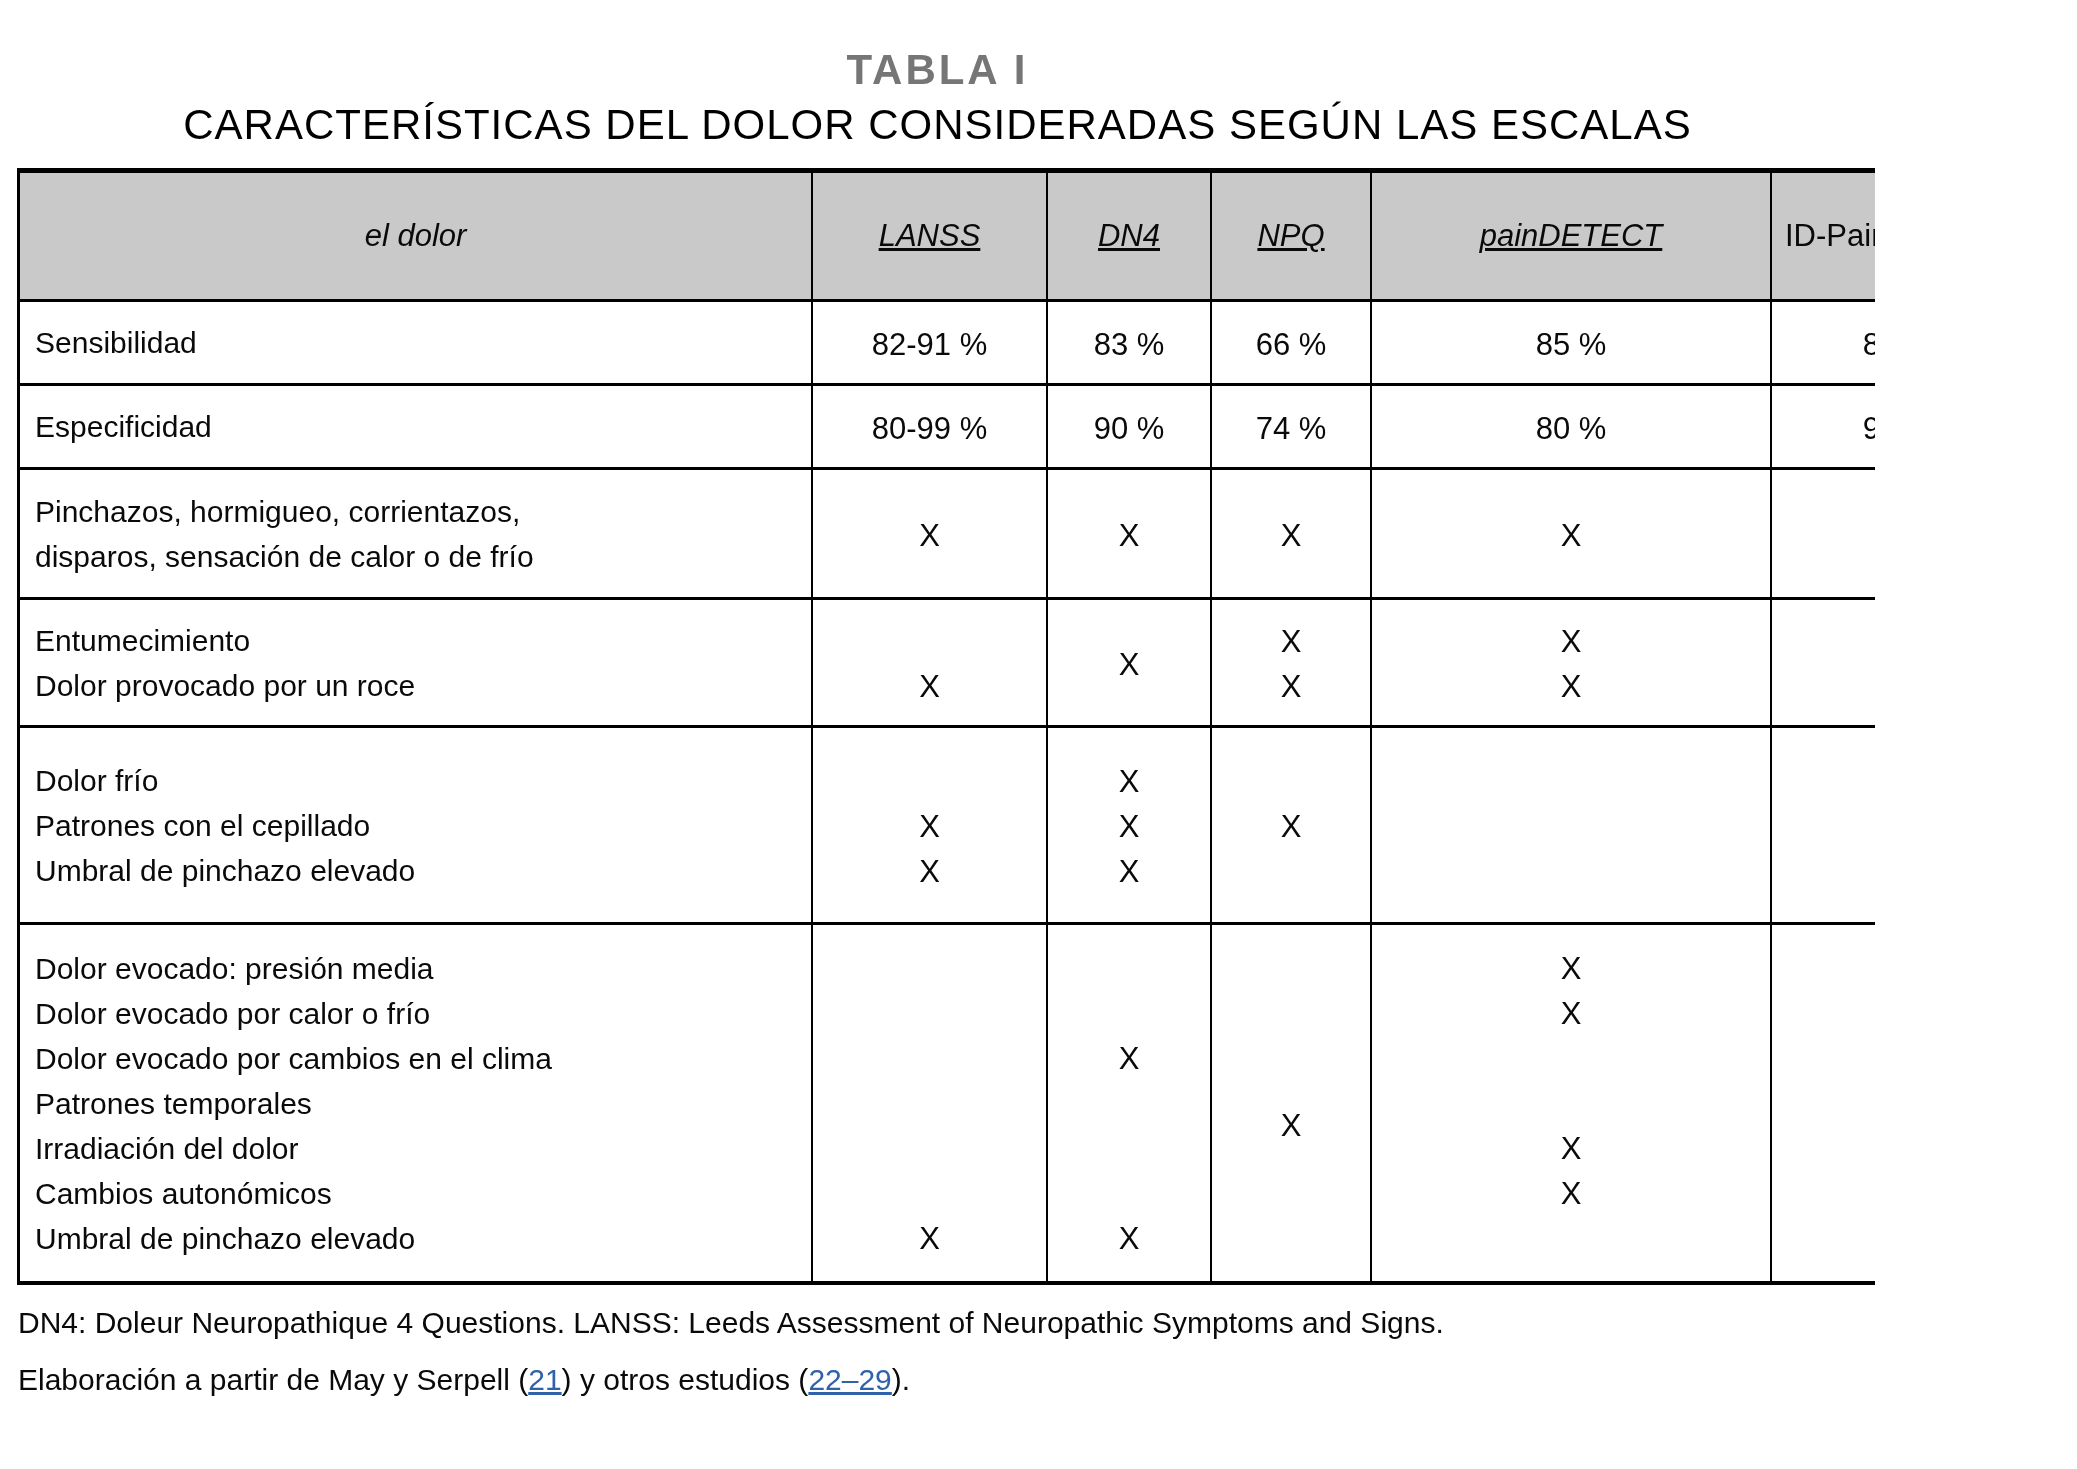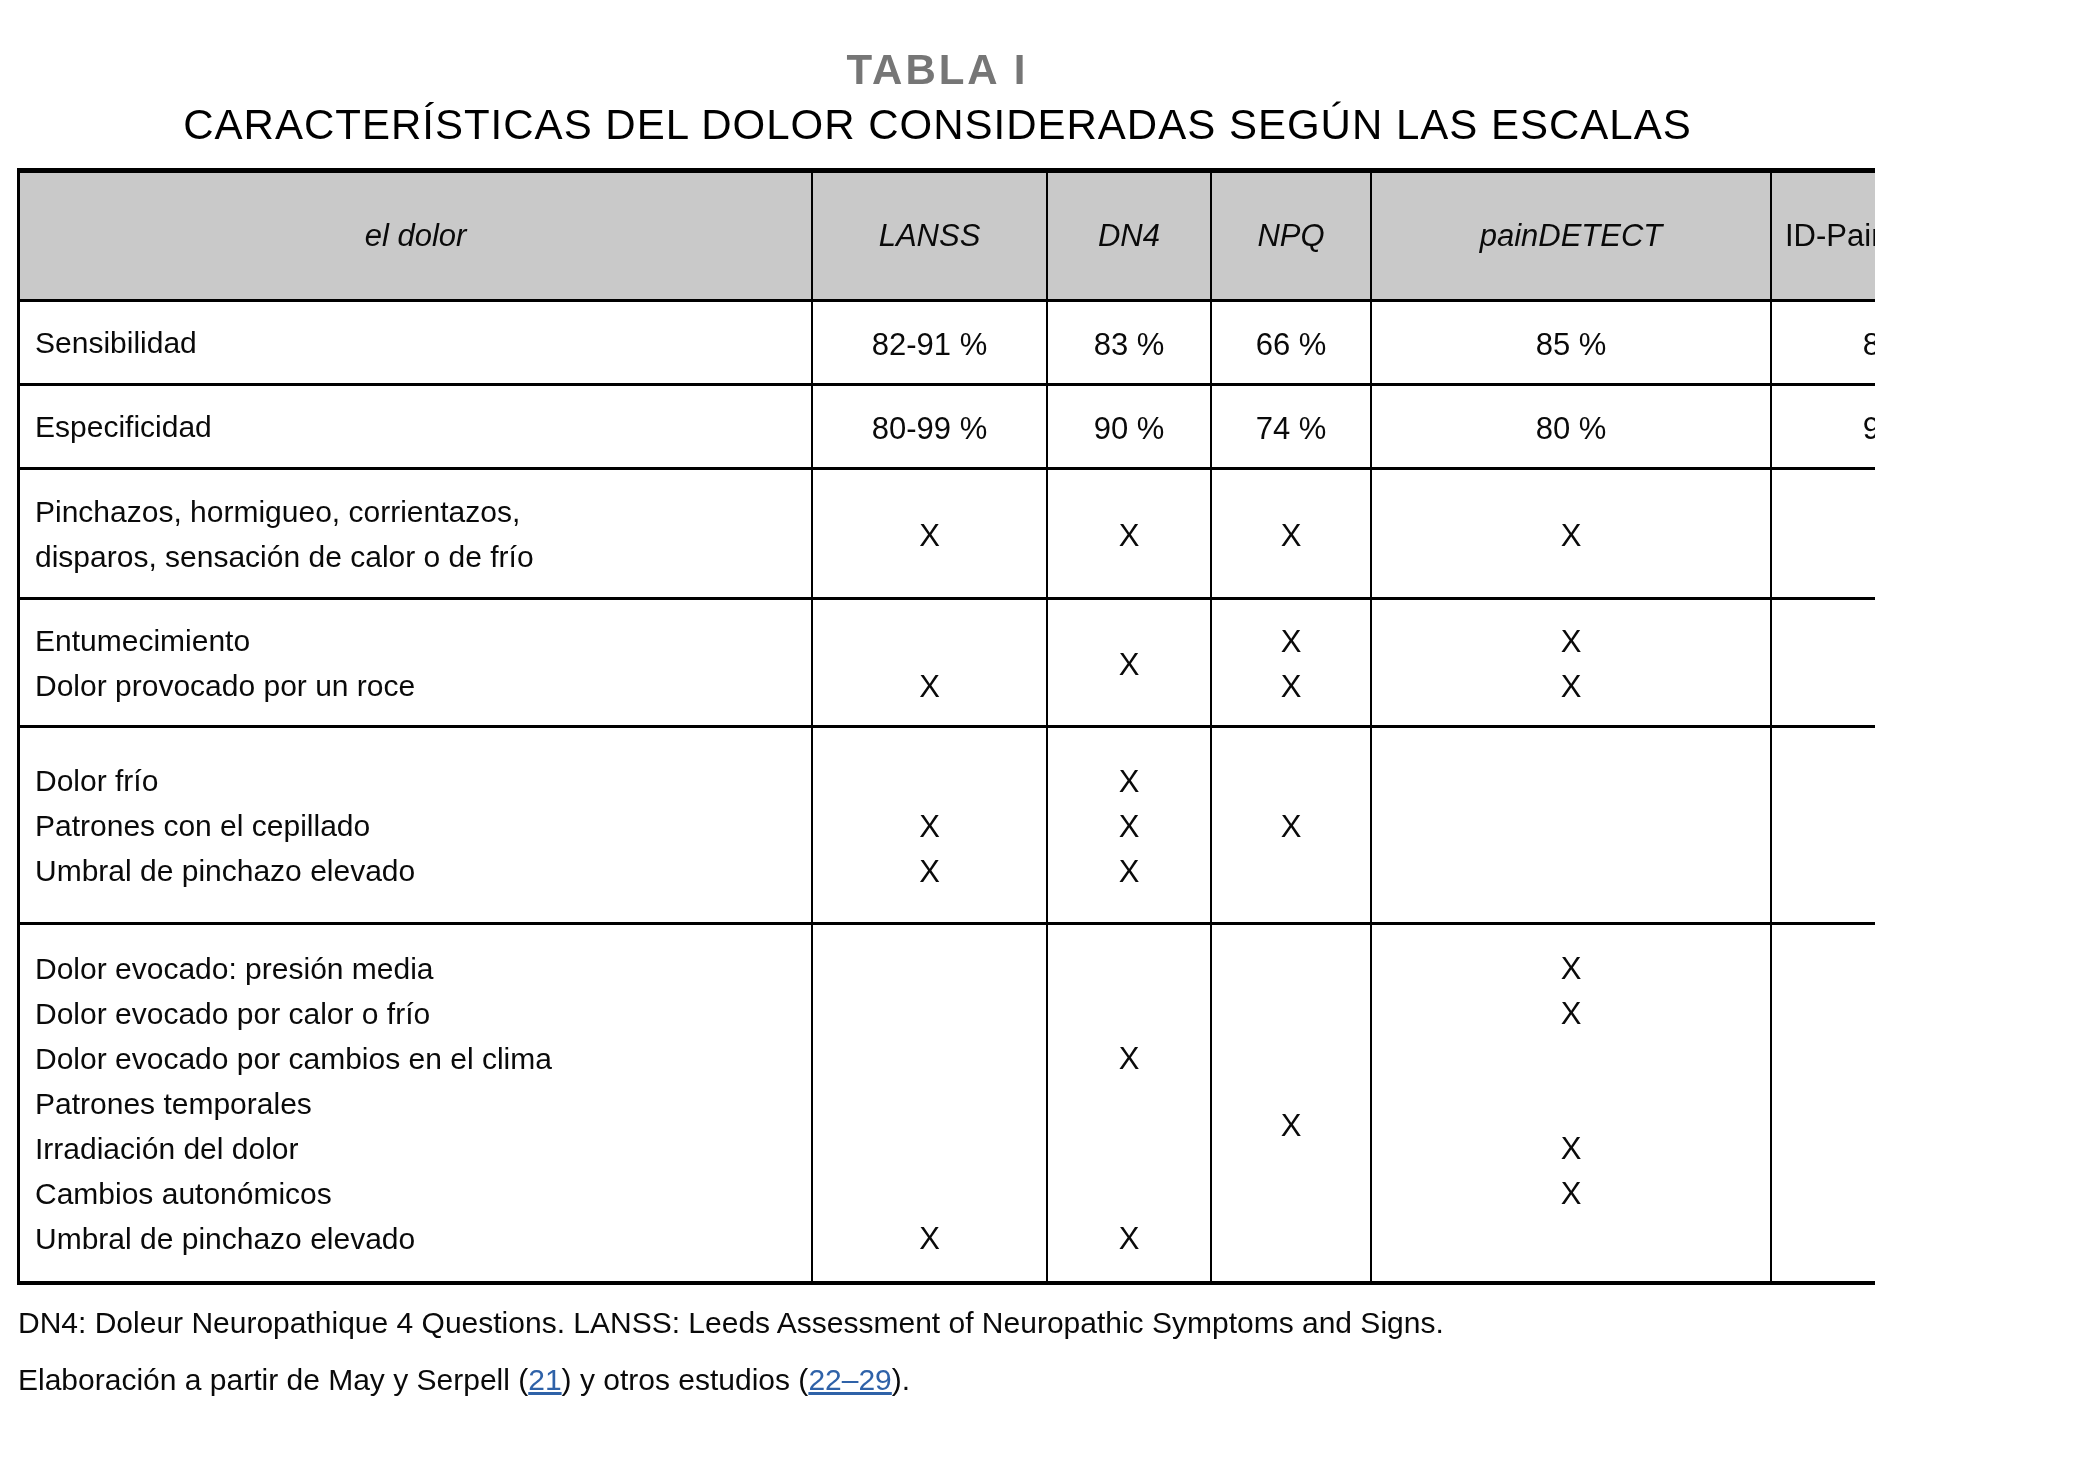--- a/index.html
+++ b/index.html
@@ -19,21 +19,21 @@
     box-sizing:border-box;position:relative;
     border-right:2px solid #000;border-bottom:3px solid #000;
     background:#fff;
   }
   .cell.col-last{border-right:none;}
   .cell.row-last{border-bottom:none;}
   .head{background:#c9c9c9;display:flex;flex-direction:column;align-items:center;justify-content:center;}
   .label-head{font-style:italic;}
   .label-head .hline{font-size:31px;line-height:44px;text-align:center;white-space:nowrap;}
   .col-head span{font-size:31px;white-space:nowrap;}
-  .col-head span.it{font-style:italic;}
+  .col-head span.it{font-style:italic;text-decoration:underline;}
   .col-head.left{align-items:flex-start;padding-left:13px;}
   .label-cell{display:flex;flex-direction:column;justify-content:center;padding-left:15px;}
   .label-cell .line{font-size:30px;line-height:45px;white-space:nowrap;}
   .mark{
     position:absolute;left:0;right:0;text-align:center;
     height:45px;line-height:45px;font-size:31px;white-space:nowrap;
   }
   .notes{margin:16px 0 0 18px;font-size:30px;}
   .note{line-height:43px;white-space:nowrap;}
   .note.source{margin-top:14px;}

